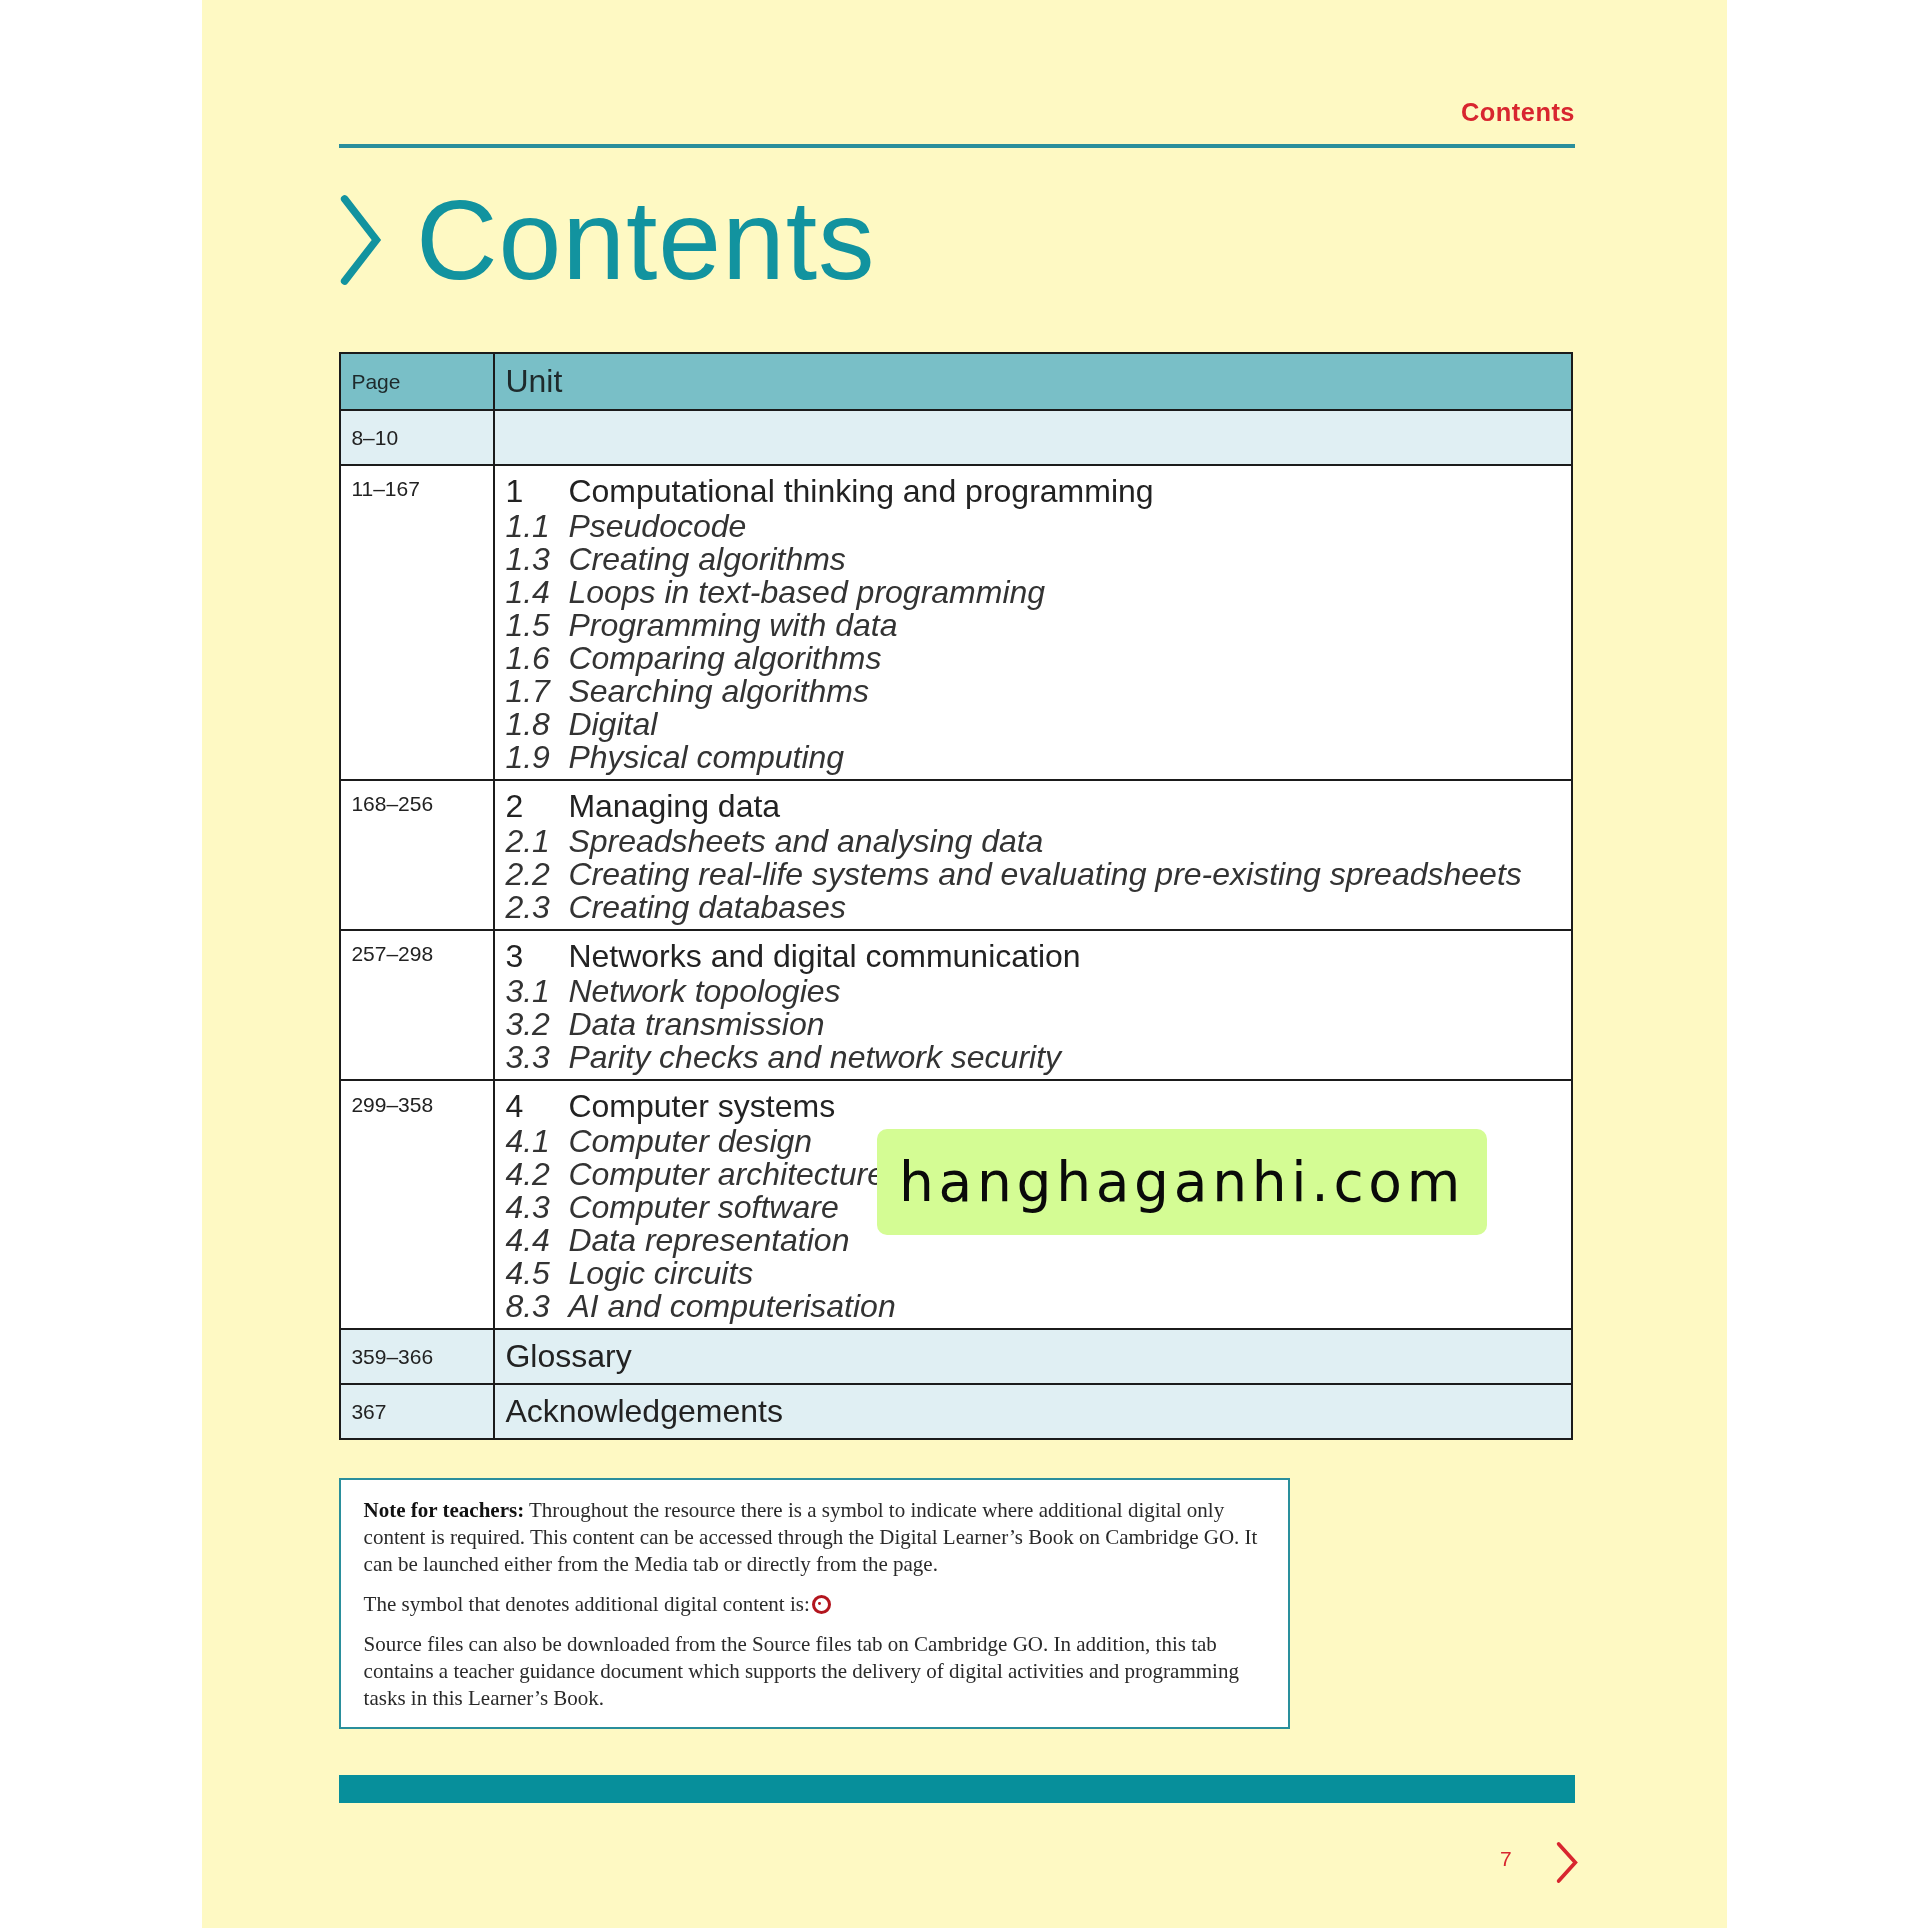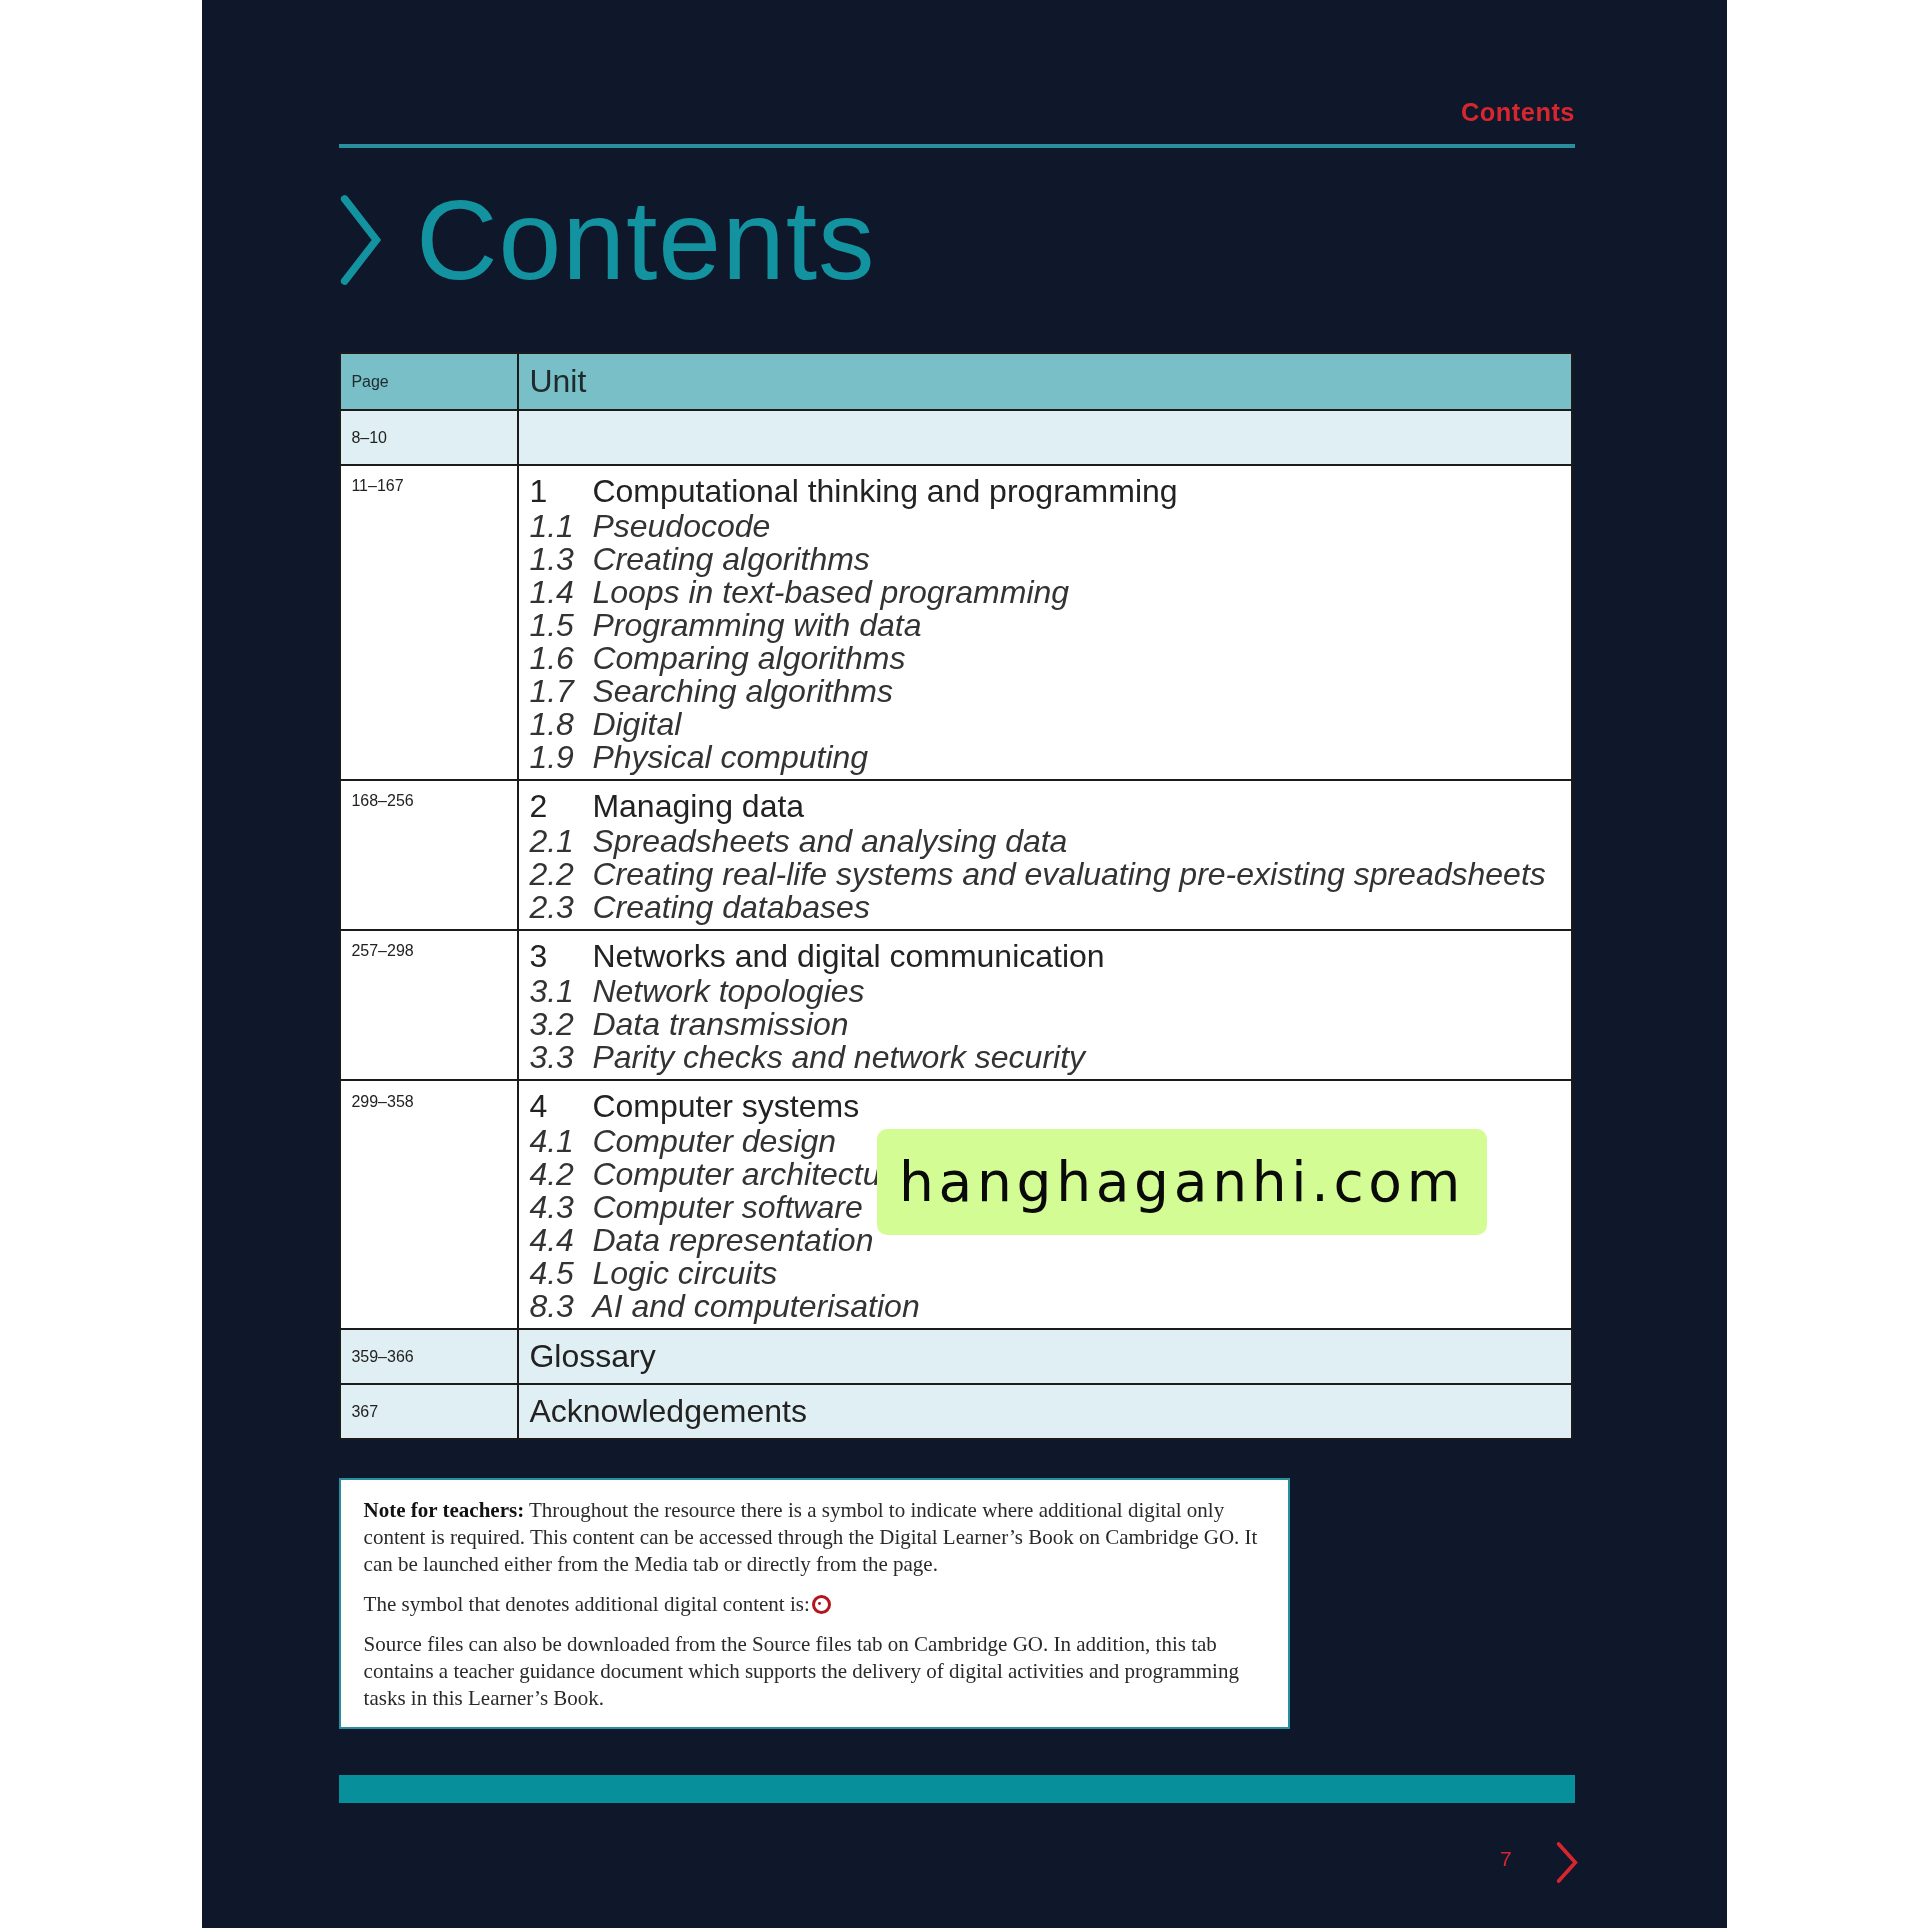--- a/index.html
+++ b/index.html
@@ -7,21 +7,21 @@
       width: 1928px; height: 1928px;
       background: #ffffff;
       position: relative;
       overflow: hidden;
       font-family: "Liberation Sans", "DejaVu Sans", sans-serif;
     }
     .page {
       position: absolute;
       left: 202px; top: 0;
       width: 1525px; height: 1928px;
-      background: #0f172a;
+      background: #fef9c3;
     }
     
     .running-head {
       position: absolute;
       right: 152px; top: 98px;
       color: #d8262f;
       font-size: 25.4px;
       font-weight: 700;
       letter-spacing: 0.5px;
     }
@@ -52,25 +52,25 @@
       border: 2.8px solid #1b1b1b;
       border-collapse: collapse;
       background: #ffffff;
     }
     .toc-row {
       display: flex;
       border-bottom: 2.8px solid #1b1b1b;
     }
     .toc-row:last-child { border-bottom: none; }
     .col-page {
-      width: 178px; flex: none;
+      width: 154px; flex: none;
       border-right: 2.8px solid #1b1b1b;
       padding: 0 0 0 10.4px;
       box-sizing: border-box;
-      font-size: 16px;
+      font-size: 21px;
       color: #222;
     }
     .col-unit {
       flex: 1;
       padding: 0 0 0 10.4px;
       font-size: 32px;
       color: #222;
     }
     .row-header { background: #79bfc7; height: 55px; }
     .row-header .col-page, .row-header .col-unit { line-height: 55px; color: #1e2a2c; }

